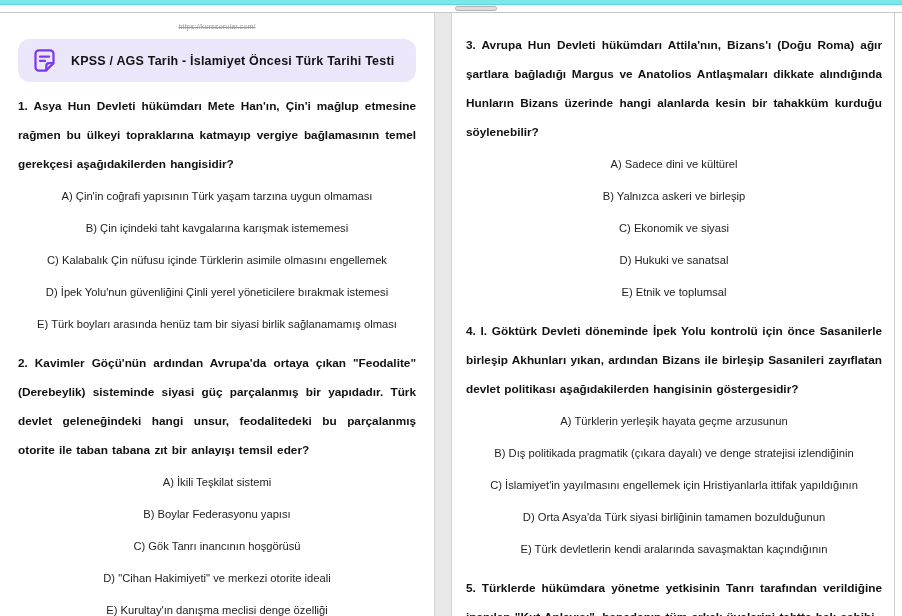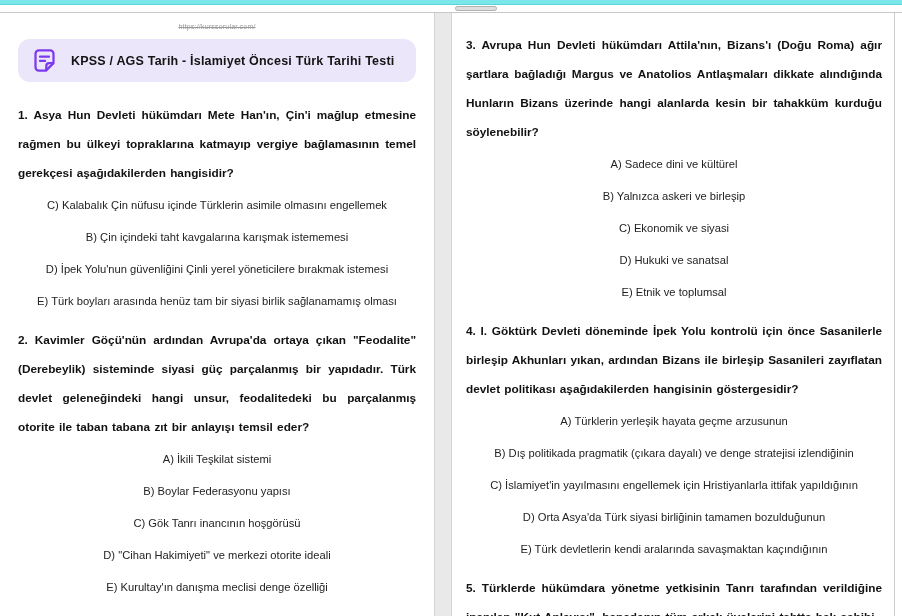--- a/index.html
+++ b/index.html
@@ -97,21 +97,21 @@
   
   .stem {
     font-weight: bold;
     font-size: 11.8px;
     line-height: 29px;
     text-align: justify;
     color: #111111;
     margin: 0 0 10px 0;
     word-spacing: 1px;
   }
-  .page-left .stem.first { margin-top: 19px; }
+  .page-left .stem.first { margin-top: 10px; }
   .page-right .stem.first { margin-top: 18px; }
   .option {
     font-size: 11.2px;
     line-height: 14px;
     color: #232323;
     margin: 0 0 18px 0;
     text-align: center;
     white-space: nowrap;
   }
 </style>
@@ -138,22 +138,23 @@
             <path d="M20 13.3 V6 a3 3 0 0 0 -3 -3 H7 a3 3 0 0 0 -3 3 v12 a3 3 0 0 0 3 3 h6.3 L20 14.3 z" stroke="#7c3aed" stroke-width="2" stroke-linejoin="round"></path>
             <path d="M13.6 21 v-4.2 a2.5 2.5 0 0 1 2.5 -2.5 H20" stroke="#7c3aed" stroke-width="2" stroke-linejoin="round"></path>
             <line x1="8" y1="8.6" x2="16" y2="8.6" stroke="#7c3aed" stroke-width="2" stroke-linecap="round"></line>
             <line x1="8" y1="12.4" x2="12.5" y2="12.4" stroke="#7c3aed" stroke-width="2" stroke-linecap="round"></line>
           </svg>
         </span>
         <span class="title-text">KPSS / AGS Tarih - İslamiyet Öncesi Türk Tarihi Testi</span>
       </div>
 
       <p class="stem first">1. Asya Hun Devleti hükümdarı Mete Han'ın, Çin'i mağlup etmesine rağmen bu ülkeyi topraklarına katmayıp vergiye bağlamasının temel gerekçesi aşağıdakilerden hangisidir?</p>
+      <p class="option">A) Çin'in coğrafi yapısının Türk yaşam tarzına uygun olmaması</p>
+      <p class="option">B) Çin içindeki taht kavgalarına karışmak istememesi</p>
       <p class="option">C) Kalabalık Çin nüfusu içinde Türklerin asimile olmasını engellemek</p>
-      <p class="option">B) Çin içindeki taht kavgalarına karışmak istememesi</p>
       <p class="option">D) İpek Yolu'nun güvenliğini Çinli yerel yöneticilere bırakmak istemesi</p>
       <p class="option">E) Türk boyları arasında henüz tam bir siyasi birlik sağlanamamış olması</p>
 
       <p class="stem">2. Kavimler Göçü'nün ardından Avrupa'da ortaya çıkan "Feodalite" (Derebeylik) sisteminde siyasi güç parçalanmış bir yapıdadır. Türk devlet geleneğindeki hangi unsur, feodalitedeki bu parçalanmış otorite ile taban tabana zıt bir anlayışı temsil eder?</p>
       <p class="option">A) İkili Teşkilat sistemi</p>
       <p class="option">B) Boylar Federasyonu yapısı</p>
       <p class="option">C) Gök Tanrı inancının hoşgörüsü</p>
       <p class="option">D) "Cihan Hakimiyeti" ve merkezi otorite ideali</p>
       <p class="option">E) Kurultay'ın danışma meclisi denge özelliği</p>
     </div>

